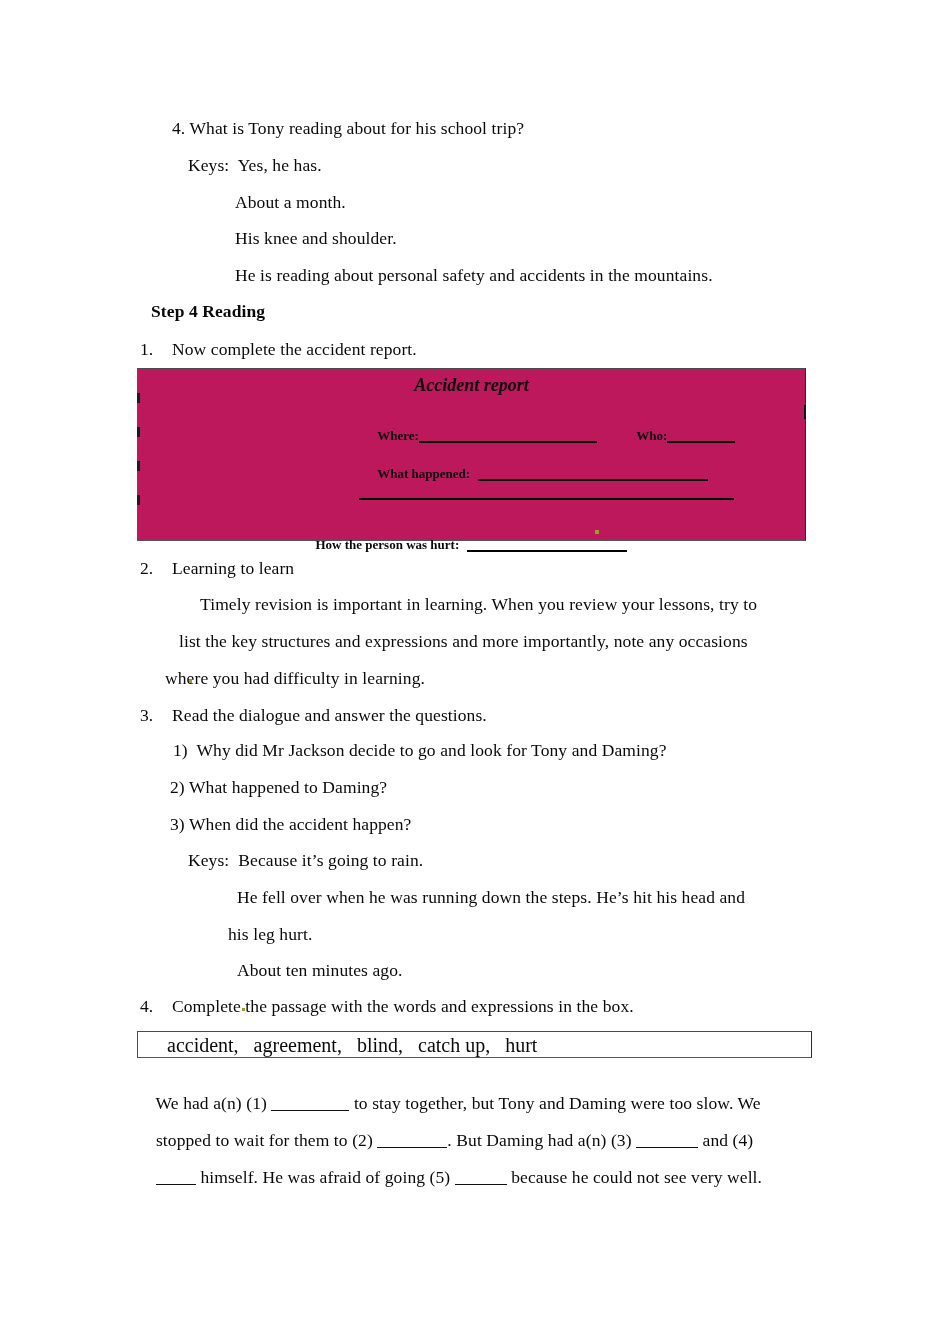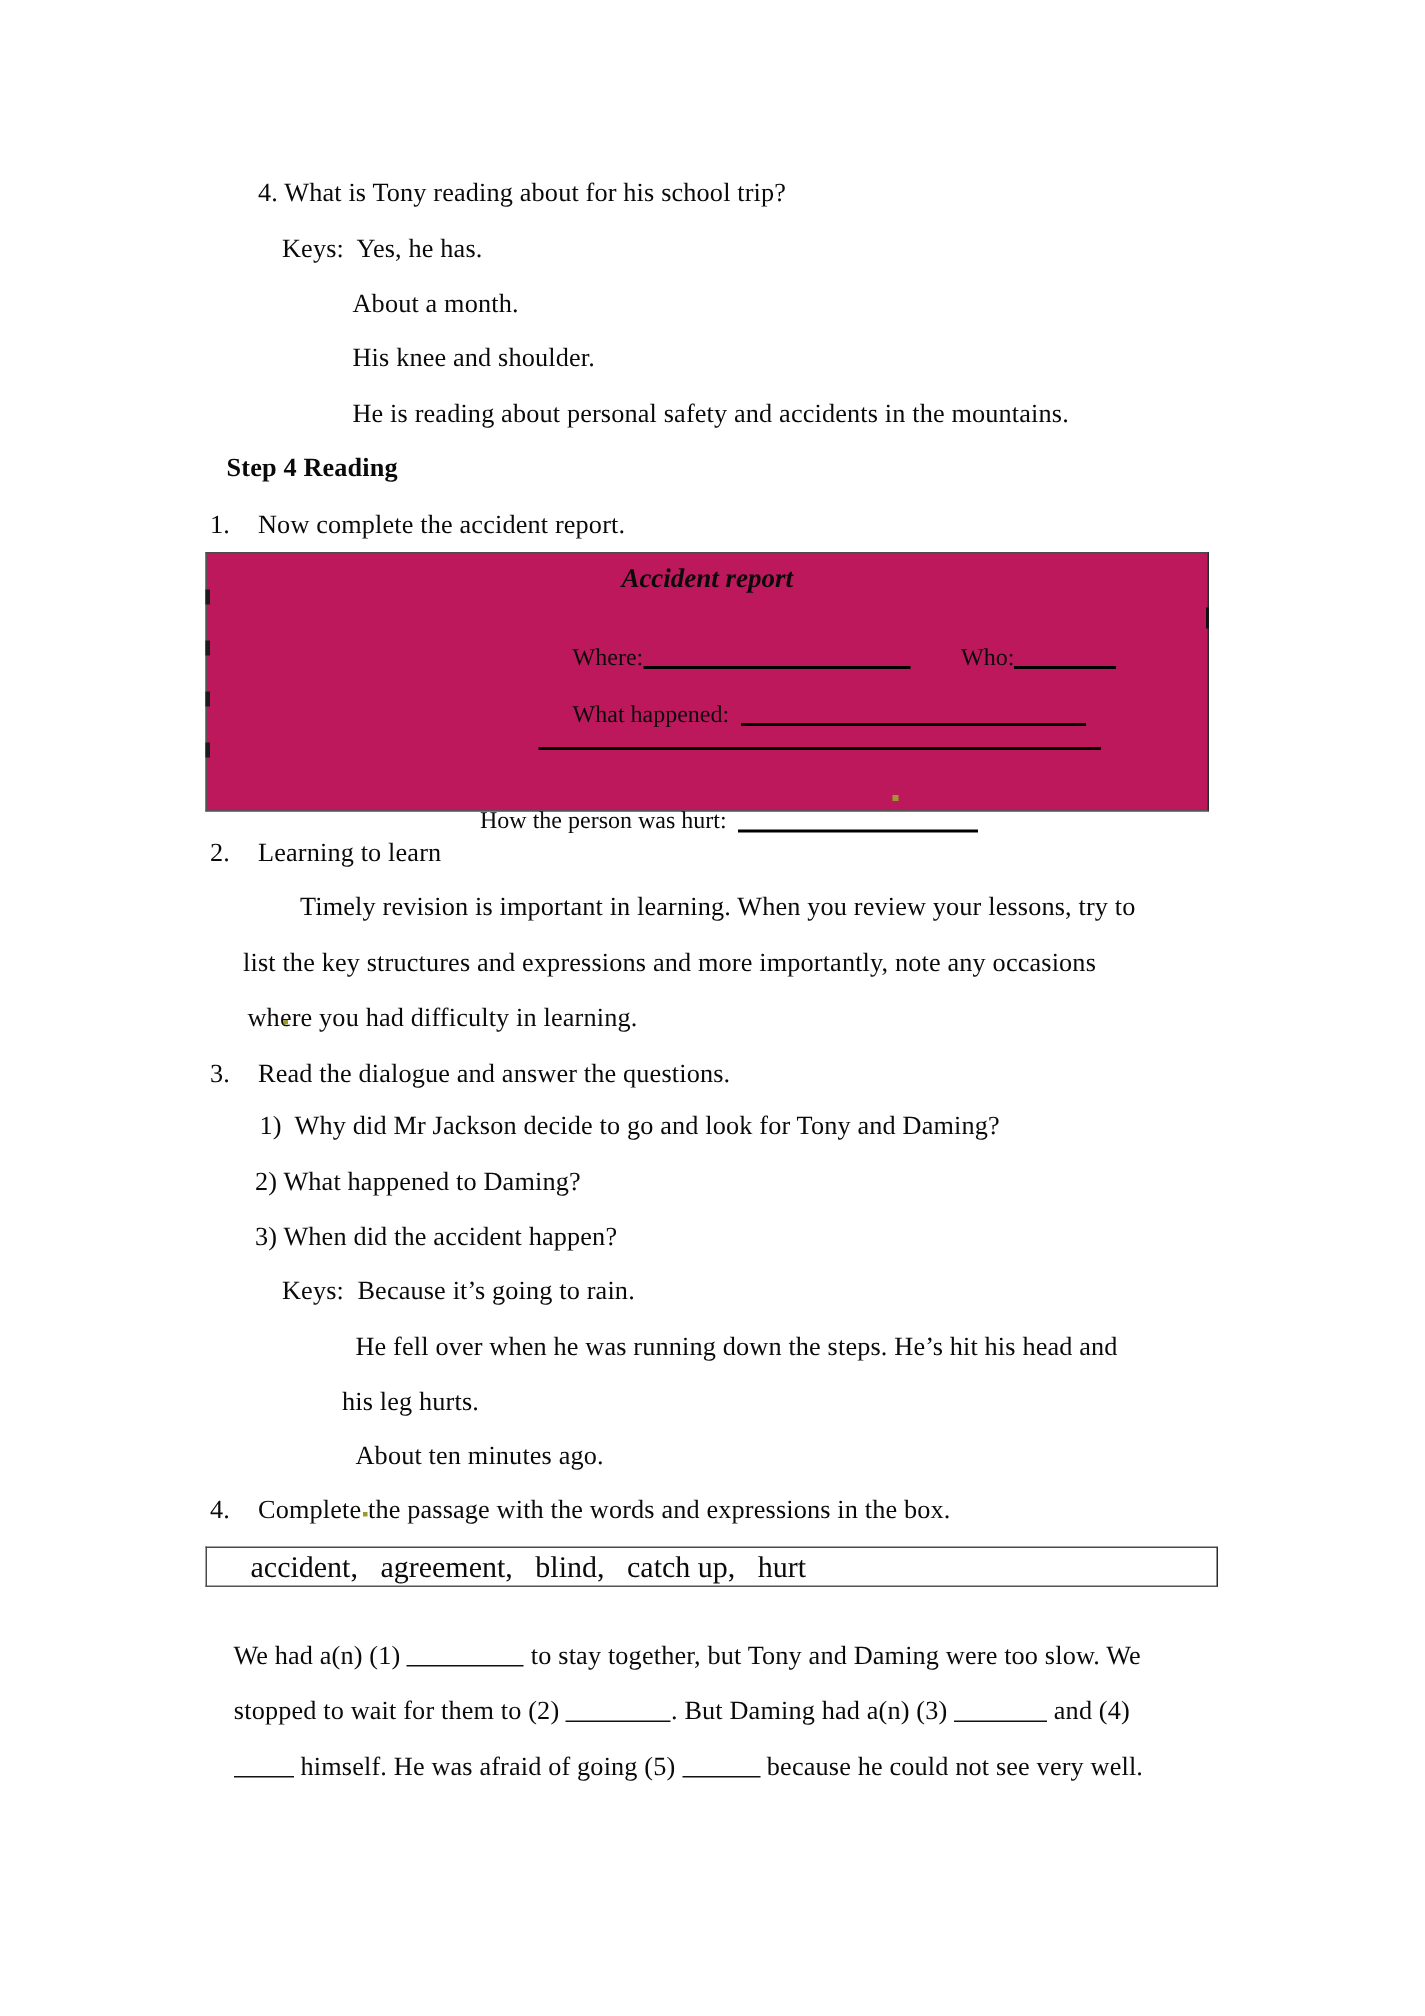--- a/index.html
+++ b/index.html
@@ -66,22 +66,22 @@
     top: 6px;
     text-align: center;
     font-size: 18px;
     font-weight: bold;
     font-style: italic;
   }
 
   .field-row {
     position: absolute;
     white-space: pre;
-    font-weight: normal;
-    font-size: 16px;
+    font-weight: bold;
+    font-size: 13px;
   }
   .blank {
     display: inline-block;
     border-bottom: 2px solid #000;
     vertical-align: -3px;
     height: 13px;
   }
   .rule {
     position: absolute;
     height: 0;
@@ -168,35 +168,35 @@
     <div class="field-row" style="left:158px; top:152px;">
       <span>How the person was hurt:</span><span style="display:inline-block;width:8px;"></span><span class="blank" style="width:160px;"></span>
     </div>
     <span class="dot-mark" style="left:457px; top:161px;"></span>
   </div>
 
   <div class="line" style="left:140px; top:558px;">2.</div>
   <div class="line" style="left:172px; top:558px;">Learning to learn</div>
 
   <div class="line" style="left:200px; top:594px;">Timely revision is important in learning. When you review your lessons, try to</div>
-  <div class="line" style="left:162px; top:631px;">list the key structures and expressions and more importantly, note any occasions</div>
+  <div class="line" style="left:179px; top:631px;">list the key structures and expressions and more importantly, note any occasions</div>
   <div class="line" style="left:165px; top:668px;">where you had difficulty in learning.</div>
   <span class="dot-mark" style="left:189px; top:680px; width:3px; height:3px;"></span>
 
   <div class="line" style="left:140px; top:705px;">3.</div>
   <div class="line" style="left:172px; top:705px;">Read the dialogue and answer the questions.</div>
 
   <div class="line" style="left:173px; top:740px;">1)  Why did Mr Jackson decide to go and look for Tony and Daming?</div>
   <div class="line" style="left:170px; top:777px;">2) What happened to Daming?</div>
   <div class="line" style="left:170px; top:814px;">3) When did the accident happen?</div>
 
   <div class="line" style="left:188px; top:850px;">Keys:  Because it’s going to rain.</div>
 
   <div class="line" style="left:237px; top:887px;">He fell over when he was running down the steps. He’s hit his head and</div>
-  <div class="line" style="left:228px; top:924px;">his leg hurts.</div>
+  <div class="line" style="left:228px; top:924px;">his leg hurt.</div>
   <div class="line" style="left:237px; top:960px;">About ten minutes ago.</div>
 
   <div class="line" style="left:140px; top:996px;">4.</div>
   <div class="line" style="left:172px; top:996px;">Complete the passage with the words and expressions in the box.</div>
   <span class="dot-mark" style="left:242px; top:1008px; width:3px; height:3px;"></span>
 
   <div id="word-bank-box">
     <div id="word-bank-text">accident,   agreement,   blind,   catch up,   hurt</div>
   </div>
 

